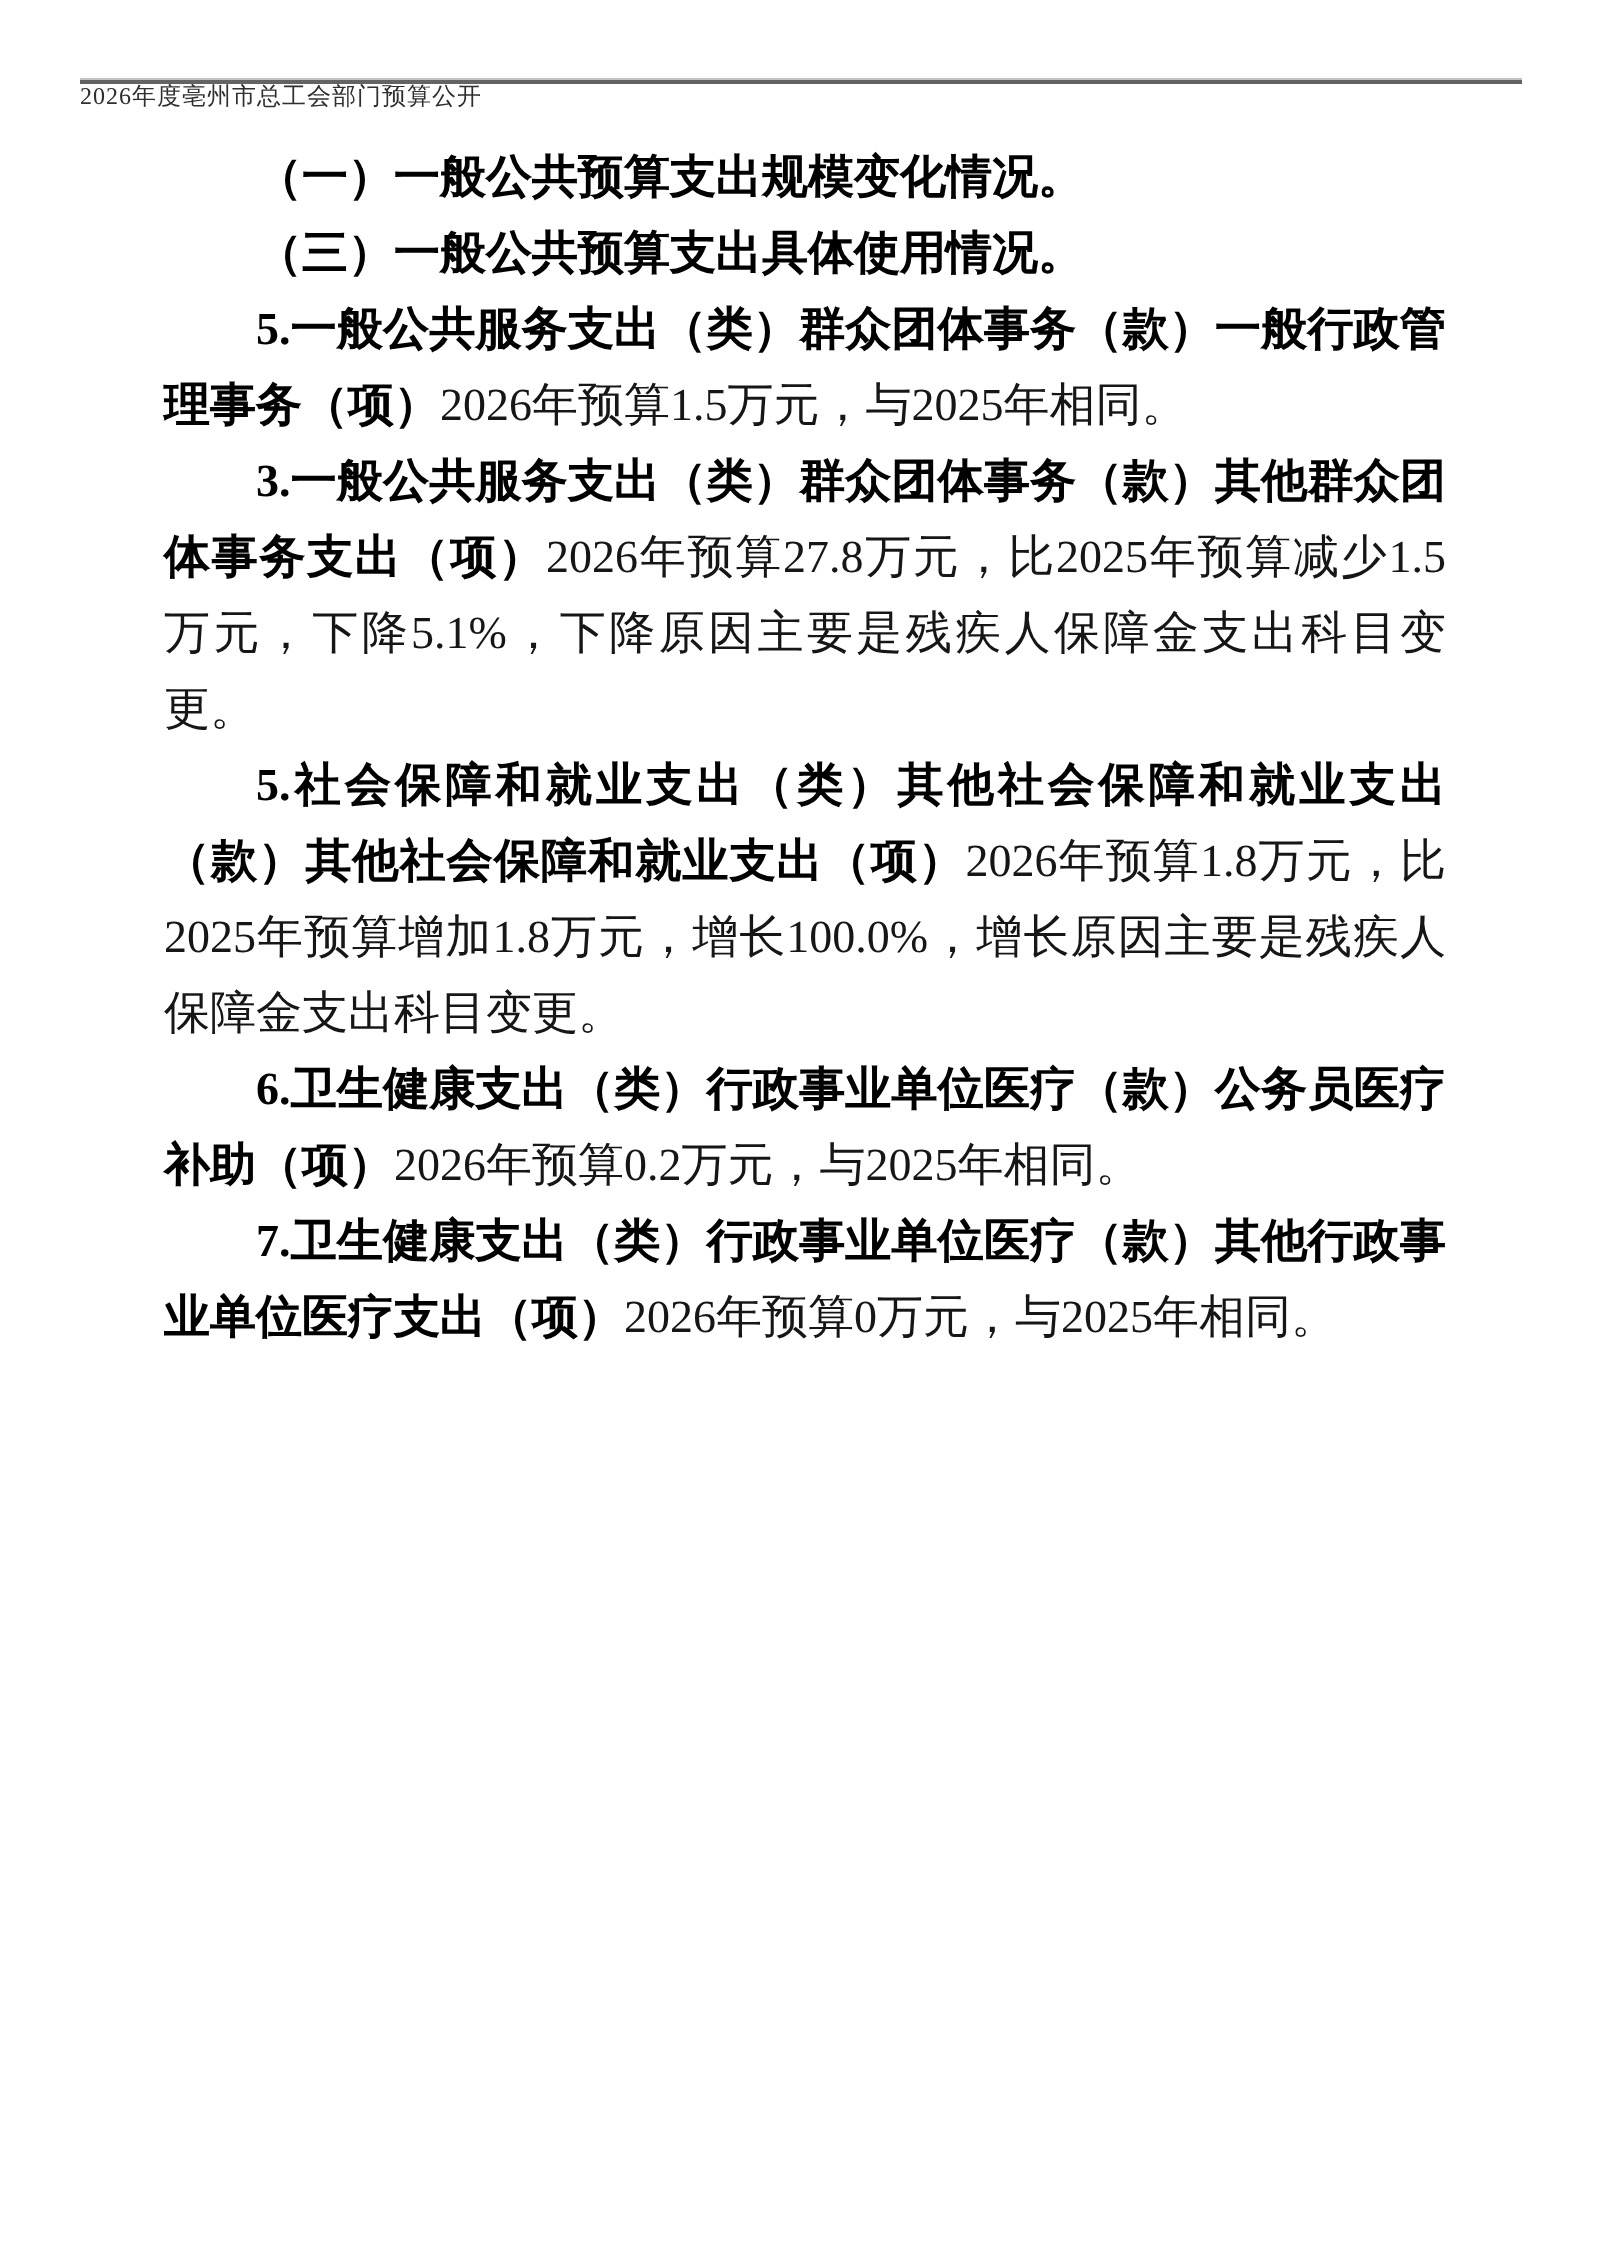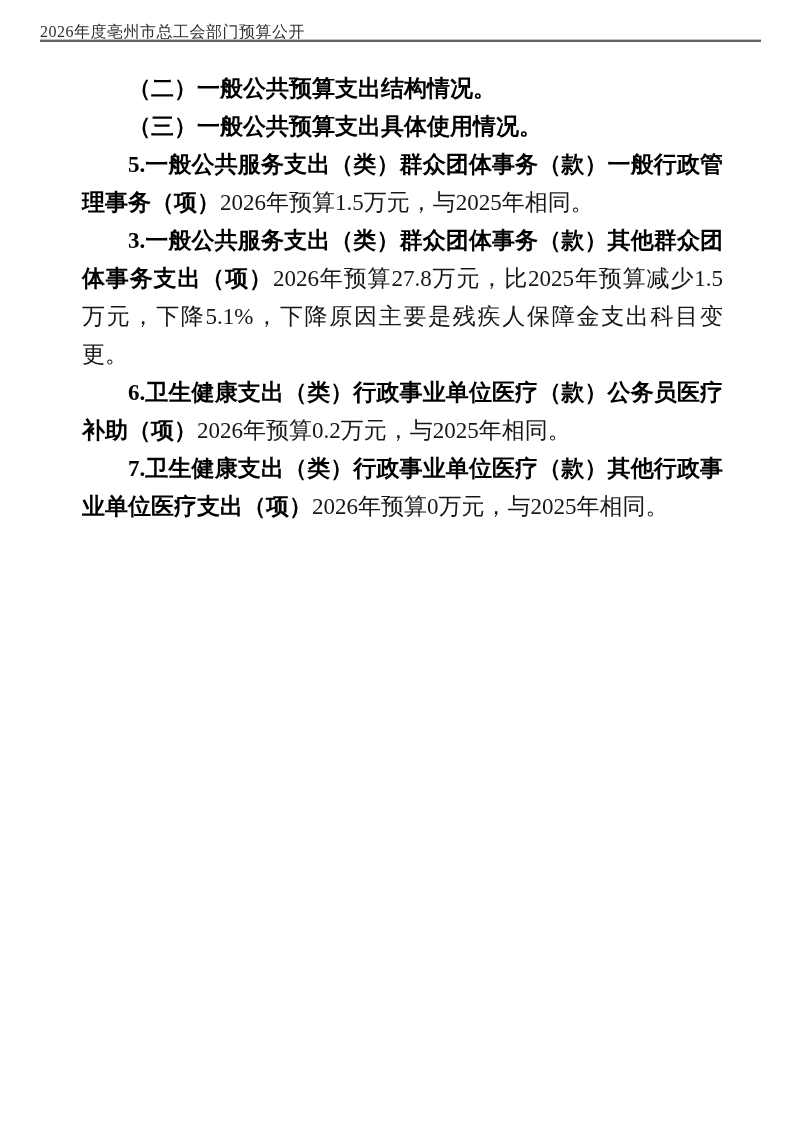--- a/index.html
+++ b/index.html
@@ -7,22 +7,22 @@
     position: relative;
     width: 800px;
     height: 1132px;
     background: #ffffff;
     overflow: hidden;
     font-family: "Liberation Serif", "DejaVu Serif", serif;
   }
   .page-header {
     position: absolute;
     left: 40px;
-    top: 22px;
-    font-size: 16px;
+    top: 40px;
+    font-size: 12px;
     letter-spacing: 0.5px;
     color: #2f2f2f;
     white-space: nowrap;
   }
   .header-rule {
     position: absolute;
     left: 40px;
     top: 39px;
     width: 721px;
     height: 0;
@@ -61,33 +61,34 @@
 <div class="page">
 
   <div class="page-header">
     <span>2026年度亳州市总工会部门预算公开</span>
   </div>
 
   <div class="header-rule"></div>
 
   <div class="content">
 
+    <p class="para heading">（一）一般公共预算支出规模变化情况。</p>
 
 
-    <p class="para heading">（二）一般公共预算支出结构情况。</p>
 
 
     <p class="para heading">（三）一般公共预算支出具体使用情况。</p>
 
     <p class="para"><span class="b">5.一般公共服务支出（类）群众团体事务（款）一般行政管理事务（项）</span><span>2026年预算1.5万元，与2025年相同。</span></p>
 
 
     <p class="para"><span class="b">3.一般公共服务支出（类）群众团体事务（款）其他群众团体事务支出（项）</span><span>2026年预算27.8万元，比2025年预算减少1.5万元，下降5.1%，下降原因主要是残疾人保障金支出科目变更。</span></p>
 
 
+    <p class="para"><span class="b">5.社会保障和就业支出（类）其他社会保障和就业支出（款）其他社会保障和就业支出（项）</span><span>2026年预算1.8万元，比2025年预算增加1.8万元，增长100.0%，增长原因主要是残疾人保障金支出科目变更。</span></p>
 
     <p class="para"><span class="b">6.卫生健康支出（类）行政事业单位医疗（款）公务员医疗补助（项）</span><span>2026年预算0.2万元，与2025年相同。</span></p>
 
     <p class="para"><span class="b">7.卫生健康支出（类）行政事业单位医疗（款）其他行政事业单位医疗支出（项）</span><span>2026年预算0万元，与2025年相同。</span></p>
 
   </div>
 
   <div class="page-number">-17-</div>
 
 </div>

